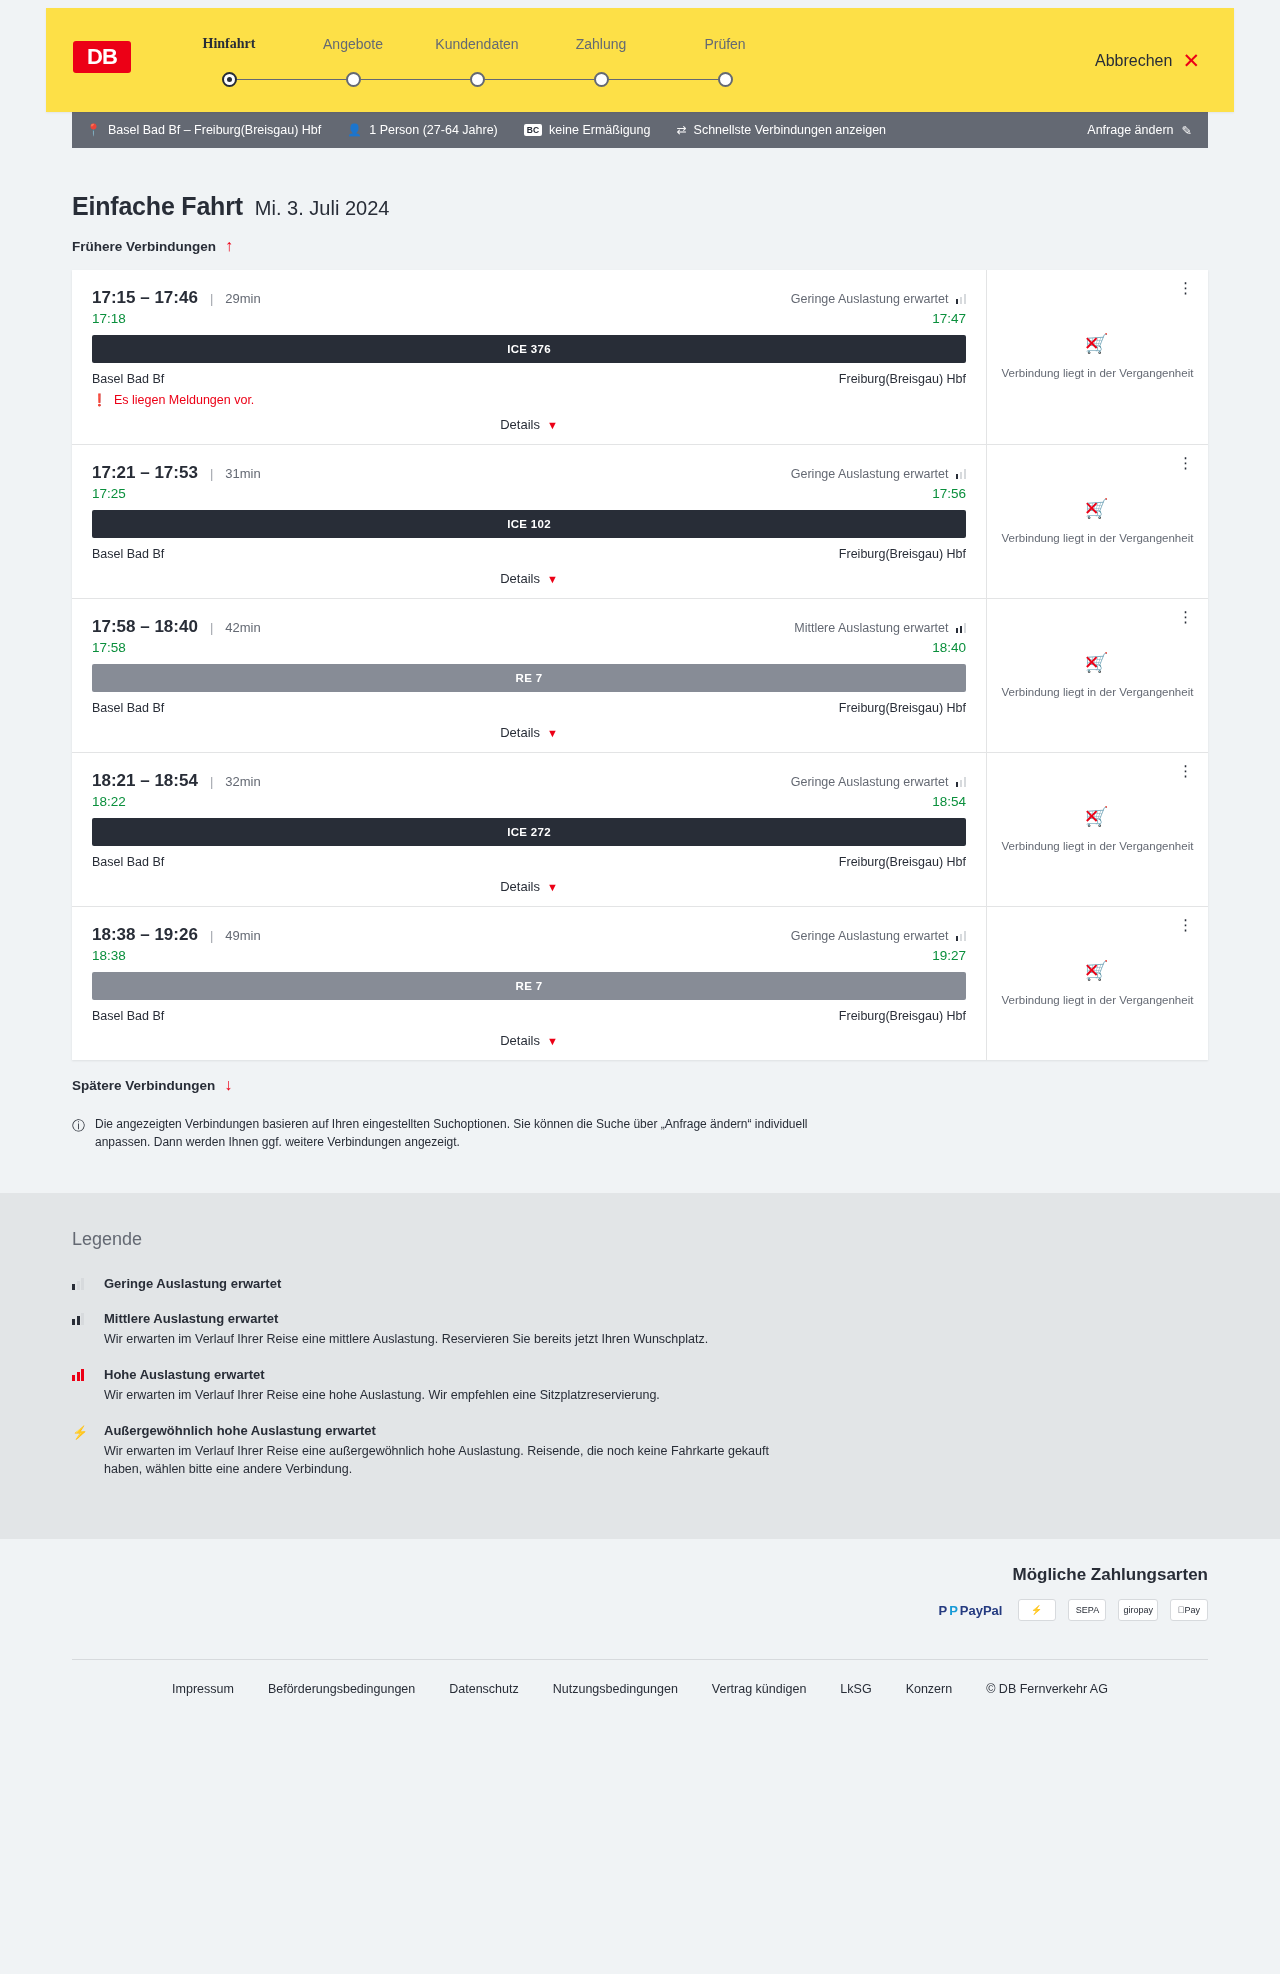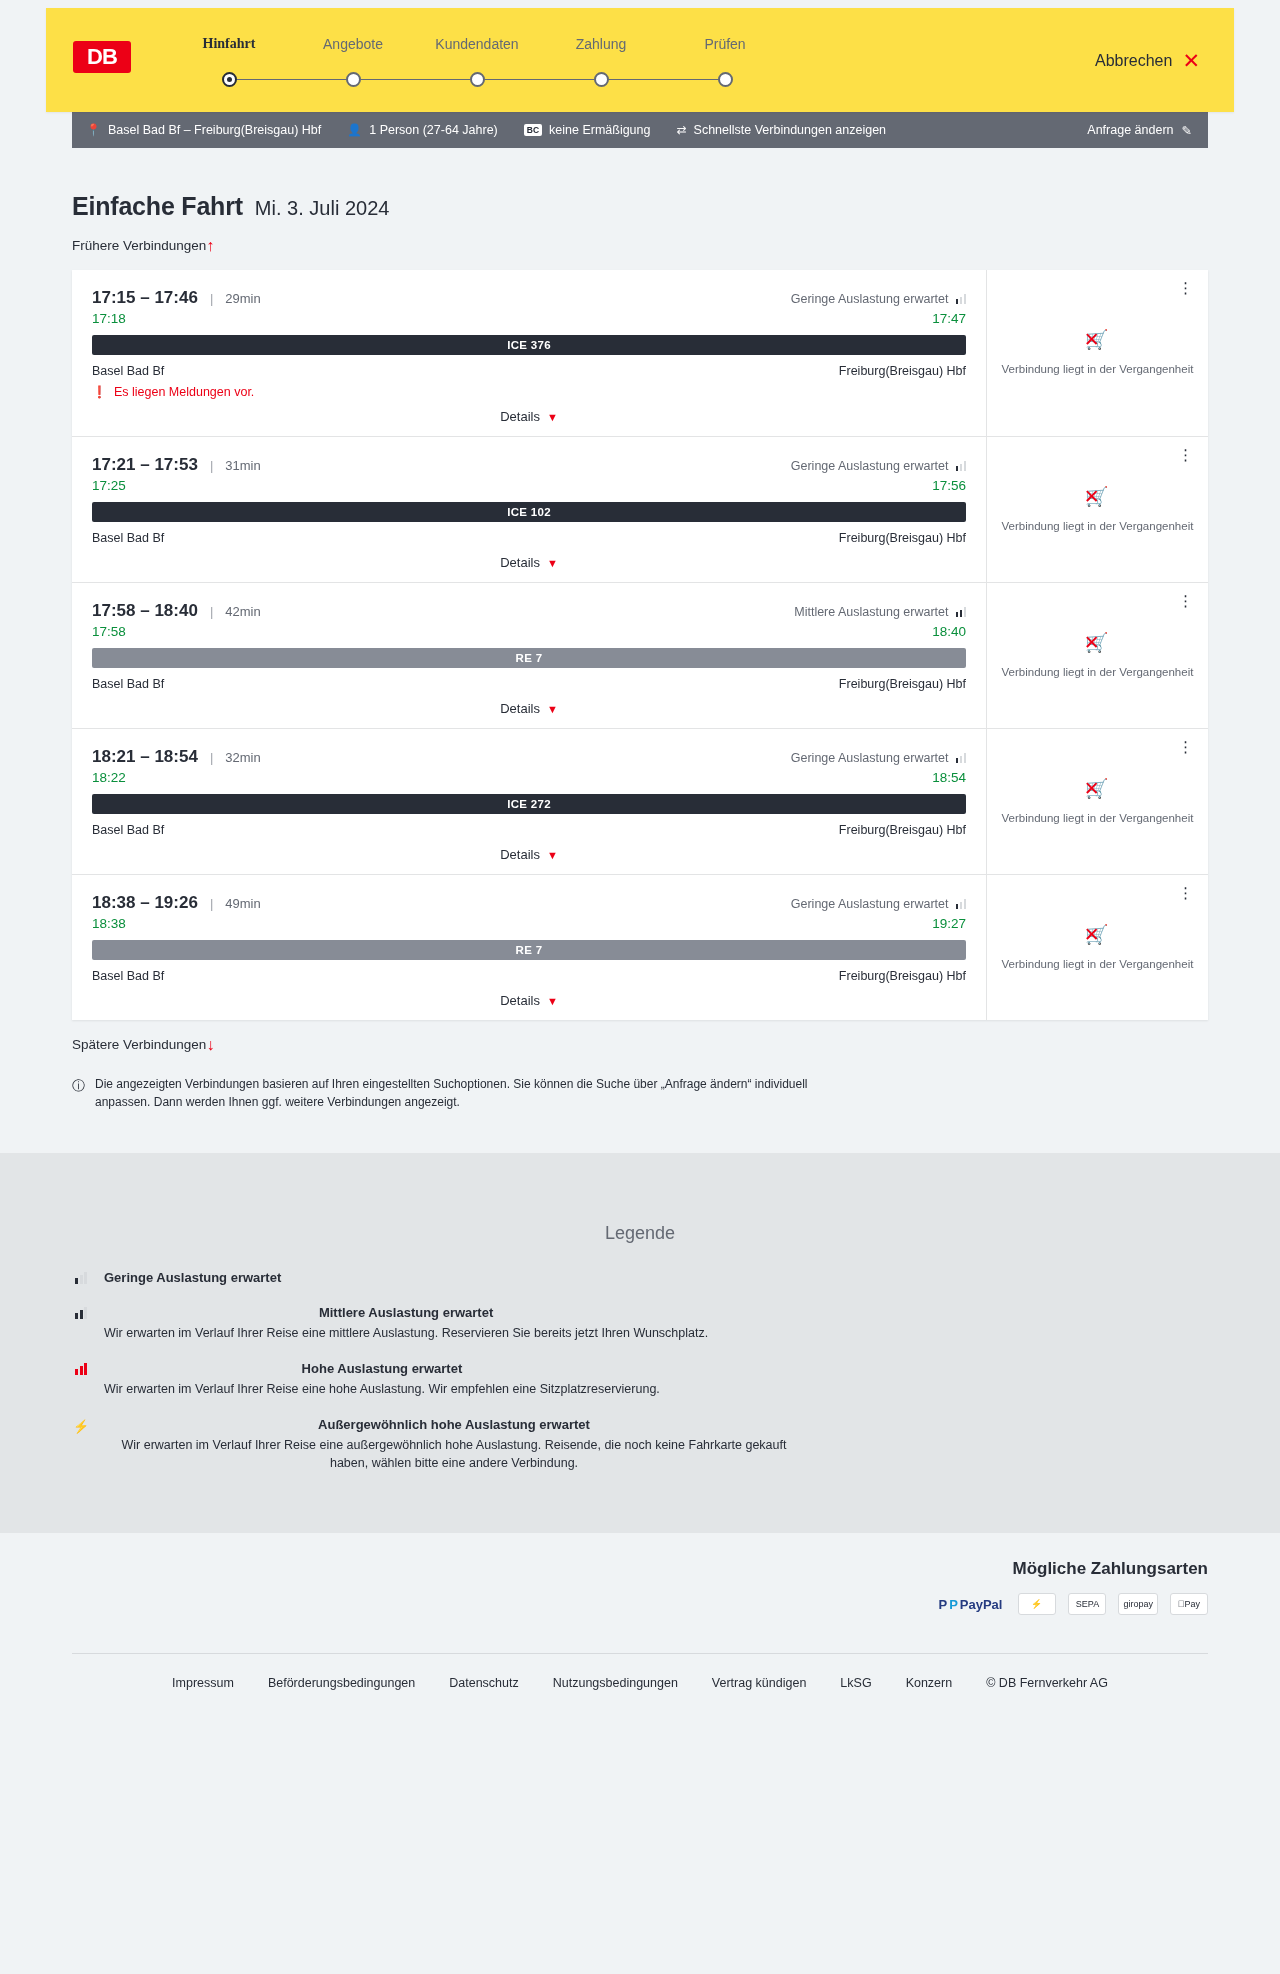--- a/index.html
+++ b/index.html
@@ -74,22 +74,22 @@
     background:#fff;color:#282d37;font-size:8.5px;font-weight:bold;
     border-radius:2px;padding:1px 3px;line-height:1.2;
   }
 
   
   .content { padding: 0 72px; }
   .title-row { display:flex; align-items:baseline; gap:12px; margin-top:44px; }
   .title-row h1 { font-size:25px; margin:0; font-weight:bold; letter-spacing:-.2px;}
   .title-row .date { font-size:20px; }
   .earlier, .later {
-    display:flex; align-items:flex-start; gap:0;
-    font-size:13.5px; margin-top:17px; cursor:pointer; color:#282d37;
+    display:flex; align-items:center; gap:9px;
+    font-size:13.5px; margin-top:17px; cursor:pointer; color:#282d37;font-weight:bold;
   }
   .arrow { color:#ec0016; font-size:16px; line-height:1; }
 
   .list { margin-top:16px; background:#fff; box-shadow:0 1px 2px rgba(0,0,0,.08); }
   .conn {
     display:flex;
     border-bottom:1px solid #e3e4e5;
     min-height:122px;
   }
   .conn:last-child { border-bottom:none; }
@@ -102,21 +102,21 @@
   .times { display:flex; align-items:baseline; gap:12px; }
   .times .t { font-size:17px; font-weight:bold; }
   .times .sep { color:#a0a4ab; }
   .times .dur { font-size:13px; color:#646973; }
   .times .load {
     margin-left:auto; font-size:12.5px; color:#646973; display:flex; align-items:center; gap:7px;
   }
   .actual { color:#0a8f3c; font-size:13.5px; display:flex; gap:20px; margin-top:3px;justify-content:space-between; }
   .actual .a2 { margin-left:2px; }
   .bar {
-    margin-top:9px; height:20px; border-radius:2px;
+    margin-top:9px; height:28px; border-radius:2px;
     display:flex; align-items:center; justify-content:center;
     color:#fff; font-size:11.5px; font-weight:bold; letter-spacing:.3px;
   }
   .bar.ice { background:#282d37; }
   .bar.re  { background:#878c96; }
   .stops { display:flex; justify-content:space-between; margin-top:9px; font-size:12.5px; }
   .warn { display:flex; align-items:center; gap:7px; margin-top:7px; font-size:12.5px; color:#ec0016; }
   .warn .ic { font-size:12px; }
   .details {
     display:flex; align-items:center; justify-content:center; gap:7px;
@@ -128,21 +128,21 @@
     font-size:15px; letter-spacing:1px; cursor:pointer; line-height:1;
   }
   .cart { font-size:19px; color:#646973; margin-bottom:10px; position:relative; }
   .cart .slash { position:absolute; left:-2px; top:0px; color:#ec0016; font-size:19px; }
   .side .past { font-size:11.5px; color:#646973; text-align:center; line-height:1.45; }
 
   .note { display:flex; gap:10px; margin-top:22px; font-size:12px; color:#282d37; max-width:780px; line-height:1.5;}
   .note .ic { color:#282d37; font-size:13px; margin-top:1px; }
 
   
-  .legend-wrap { background:#e2e5e7; margin-top:42px; padding: 70px 72px 42px 72px; text-align: center; }
+  .legend-wrap { background:#e2e5e7; margin-top:42px; padding: 36px 72px 42px 72px; }
   .legend-wrap h2 { margin:0 0 26px 0; font-size:18px; font-weight:normal; color:#646973; }
   .leg { display:flex; gap:14px; margin-bottom:18px; }
   .leg .bars { width:18px; flex:0 0 18px; padding-top:2px; }
   .leg h3 { margin:0; font-size:13px; font-weight:bold; }
   .leg p { margin:4px 0 0 0; font-size:12.5px; color:#282d37; line-height:1.5; max-width:700px;}
   .occ { display:inline-flex; align-items:flex-end; gap:1.5px; height:12px; }
   .occ i { display:block; width:3px; background:#a0a4ab; }
   .occ.lvl1 i:nth-child(1){height:6px;background:#282d37}
   .occ.lvl1 i:nth-child(2){height:9px;background:#d7dadd}
   .occ.lvl1 i:nth-child(3){height:12px;background:#d7dadd}

